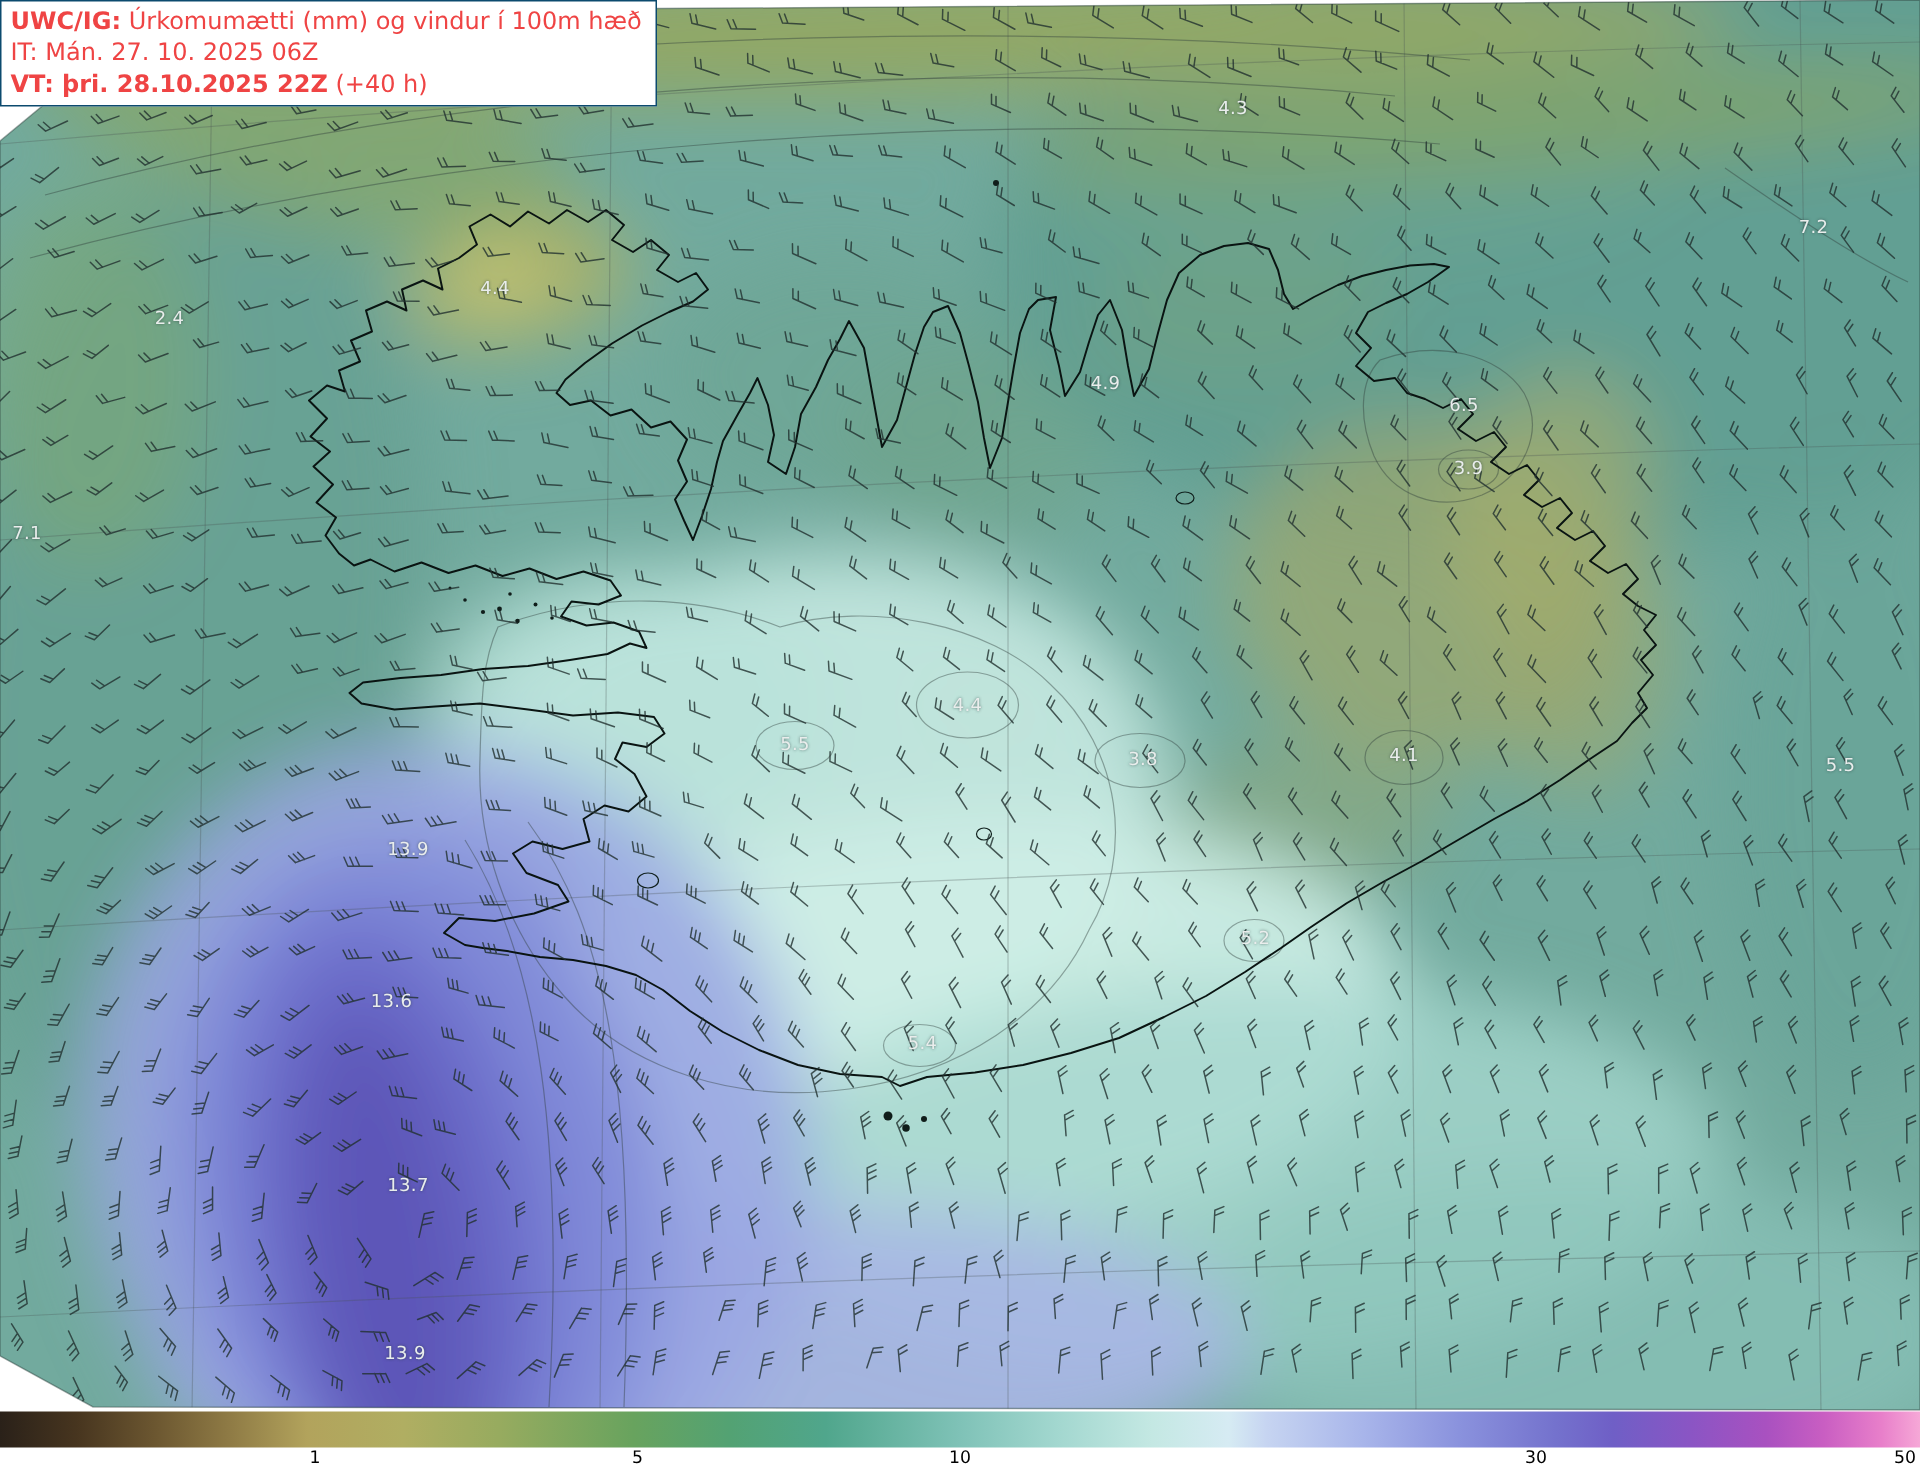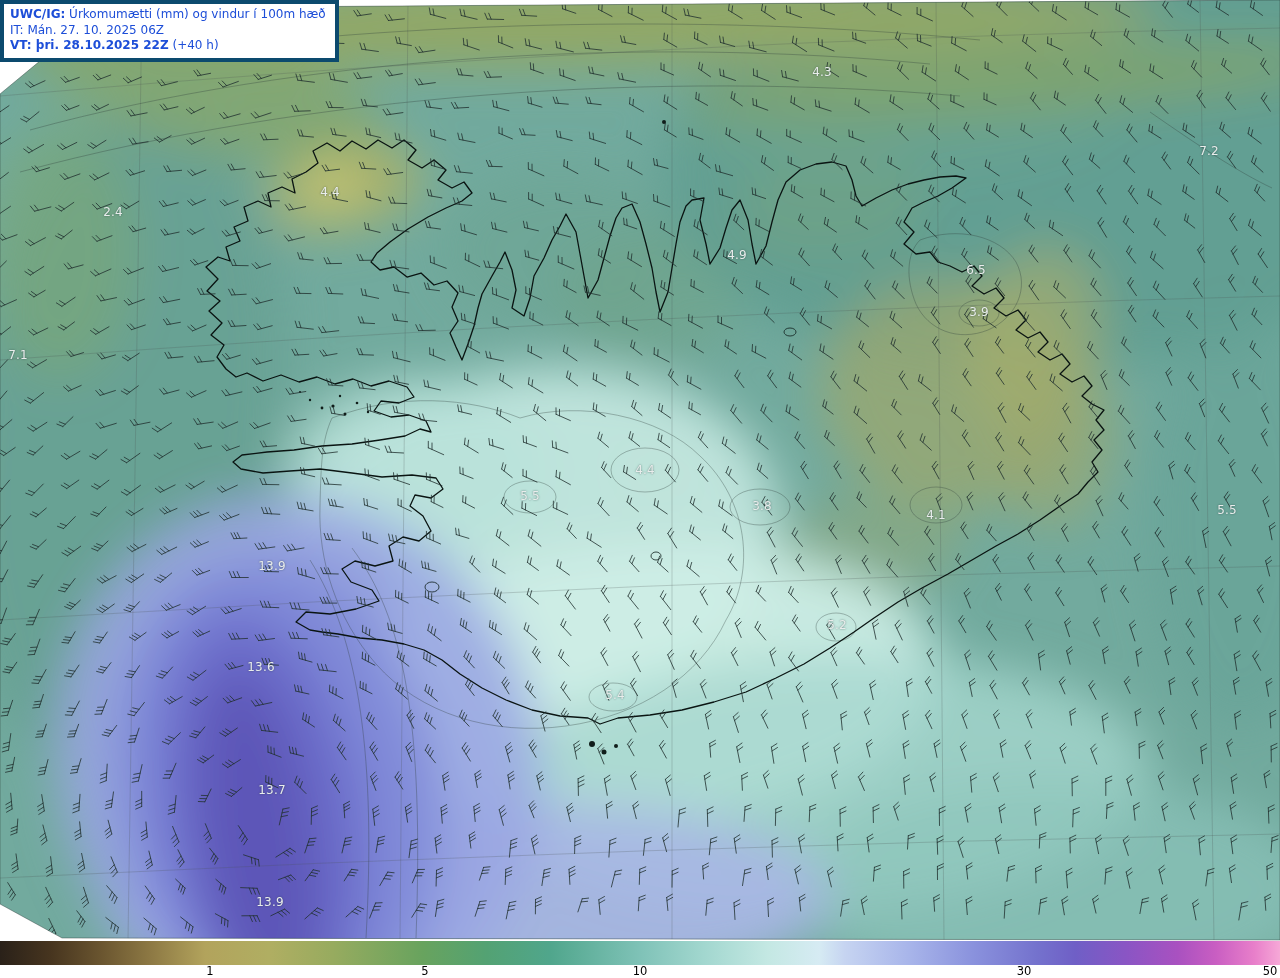--- a/index.html
+++ b/index.html
@@ -1,20 +1,20 @@
 <!DOCTYPE html>
 <html><head>
 <meta charset="utf-8">
 <style>
   html,body{margin:0;padding:0;background:#ffffff}
   .stage{position:relative;width:1280px;height:978px;overflow:hidden;background:#ffffff;
          font-family:"DejaVu Sans","Liberation Sans",sans-serif}
   #map-svg{position:absolute;left:0;top:0;display:block}
-  .info-box{position:absolute;left:0;top:0;z-index:6;background:#ffffff;border:4px solid #0c4a6e;
-            padding:3px 9px 4px 6px;font-size:12px;line-height:1.3;color:#1d4ed8;white-space:nowrap}
+  .info-box{position:absolute;left:0;top:0;z-index:6;background:#ffffff;border:1px solid #0c4a6e;
+            padding:3px 9px 4px 6px;font-size:16px;line-height:1.3;color:#ef4444;white-space:nowrap}
   .info-line b{font-weight:bold}
   #labels-layer{position:absolute;left:0;top:0;width:1280px;height:706px;z-index:4;pointer-events:none}
   .vlabel{position:absolute;transform:translate(-50%,-50%);font-size:12px;color:#e9edec;
           text-shadow:0 0 2px rgba(35,55,55,.65);letter-spacing:.2px}
   .colorbar{position:absolute;left:0;top:941px;width:1280px;height:37px;background:#ffffff}
   .colorbar-bar{position:absolute;left:0;top:0;width:1280px;height:24px}
   .cb-tick{position:absolute;top:23px;transform:translateX(-50%);font-size:11.5px;color:#000}
 </style>
 </head>
 <body>
@@ -130,21 +130,21 @@
       <div class="vlabel" style="left: 113px; top: 212px;">2.4</div>
       <div class="vlabel" style="left: 330px; top: 192px;">4.4</div>
       <div class="vlabel" style="left: 1209px; top: 151px;">7.2</div>
       <div class="vlabel" style="left: 737px; top: 255px;">4.9</div>
       <div class="vlabel" style="left: 976px; top: 270px;">6.5</div>
       <div class="vlabel" style="left: 979px; top: 312px; text-align: right;">3.9</div>
       <div class="vlabel" style="left: 18px; top: 355px;">7.1</div>
       <div class="vlabel" style="left: 645px; top: 470px;">4.4</div>
       <div class="vlabel" style="left: 530px; top: 496px;">5.5</div>
       <div class="vlabel" style="left: 762px; top: 506px;">3.8</div>
-      <div class="vlabel" style="left: 936px; top: 503px; margin-top: 12px;">4.1</div>
+      <div class="vlabel" style="left: 936px; top: 503px;">4.1</div>
       <div class="vlabel" style="left: 1227px; top: 510px;">5.5</div>
       <div class="vlabel" style="left: 272px; top: 566px;">13.9</div>
       <div class="vlabel" style="left: 837px; top: 625px;">5.2</div>
       <div class="vlabel" style="left: 261px; top: 667px;">13.6</div>
       <div class="vlabel" style="left: 615px; top: 695px;">5.4</div>
       <div class="vlabel" style="left: 272px; top: 790px;">13.7</div>
       <div class="vlabel" style="left: 270px; top: 902px;">13.9</div>
     </div>
 
   <div class="info-box">

